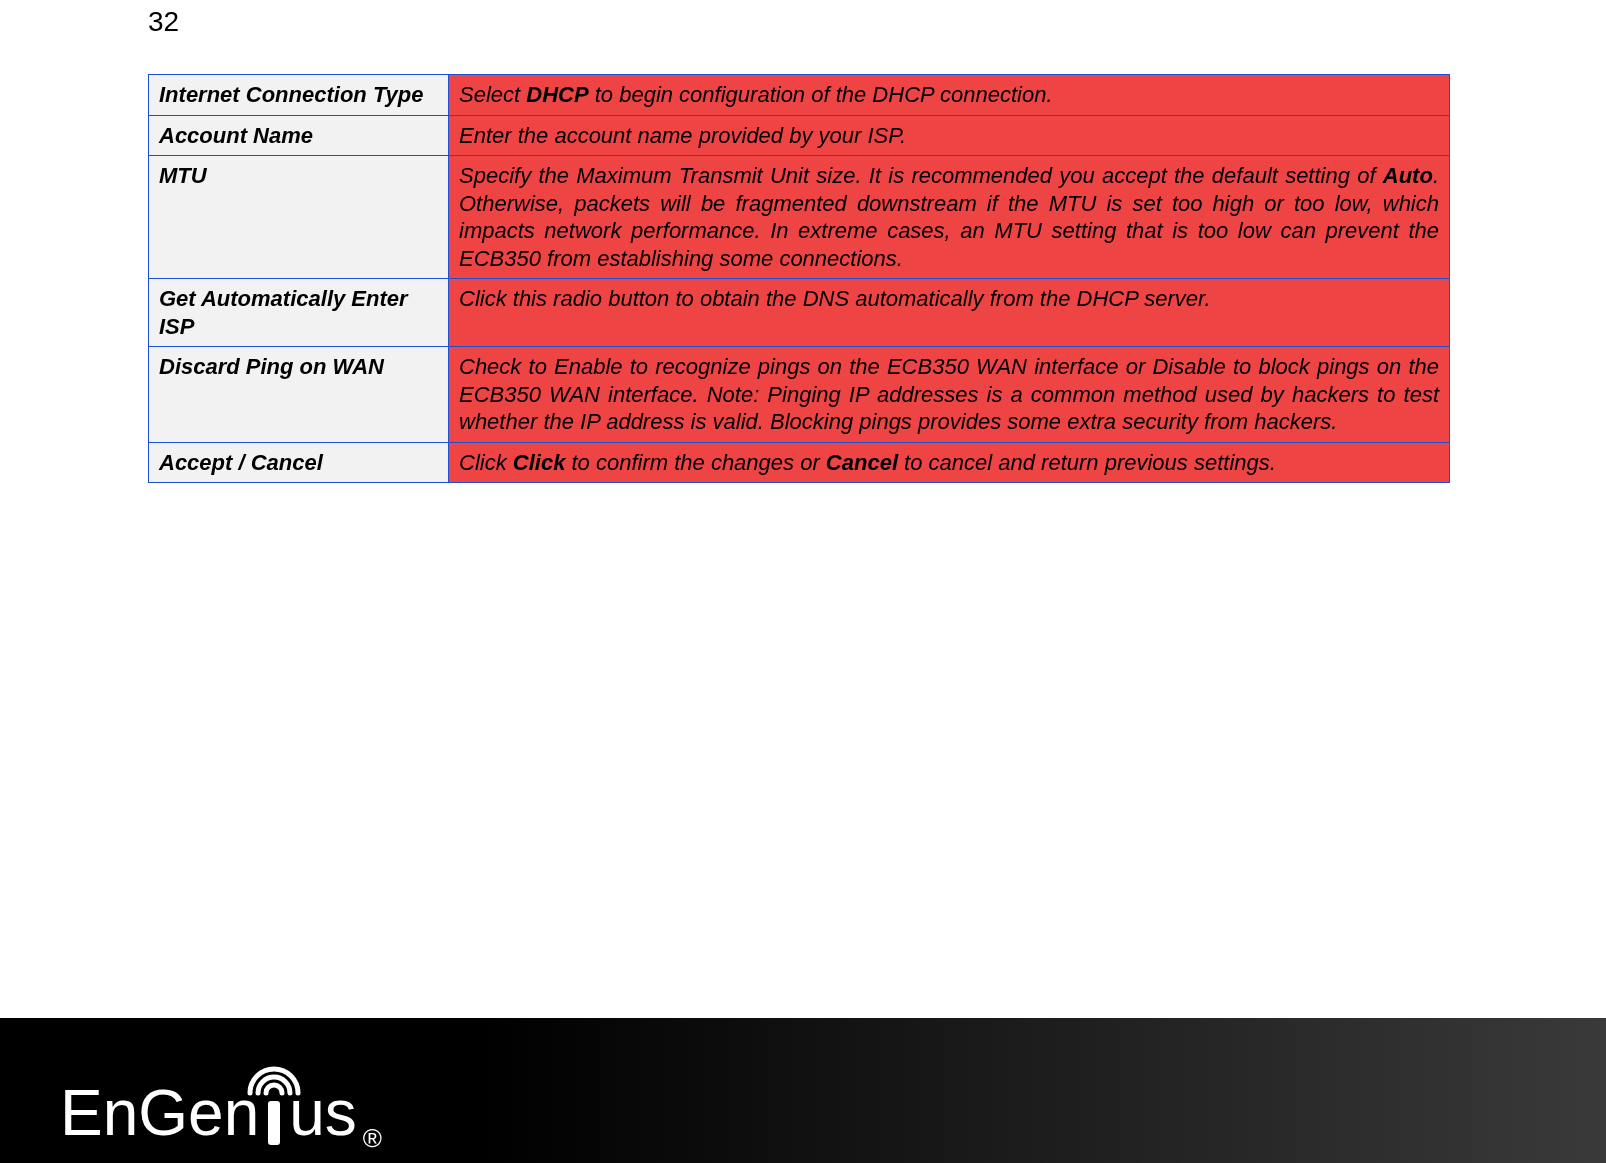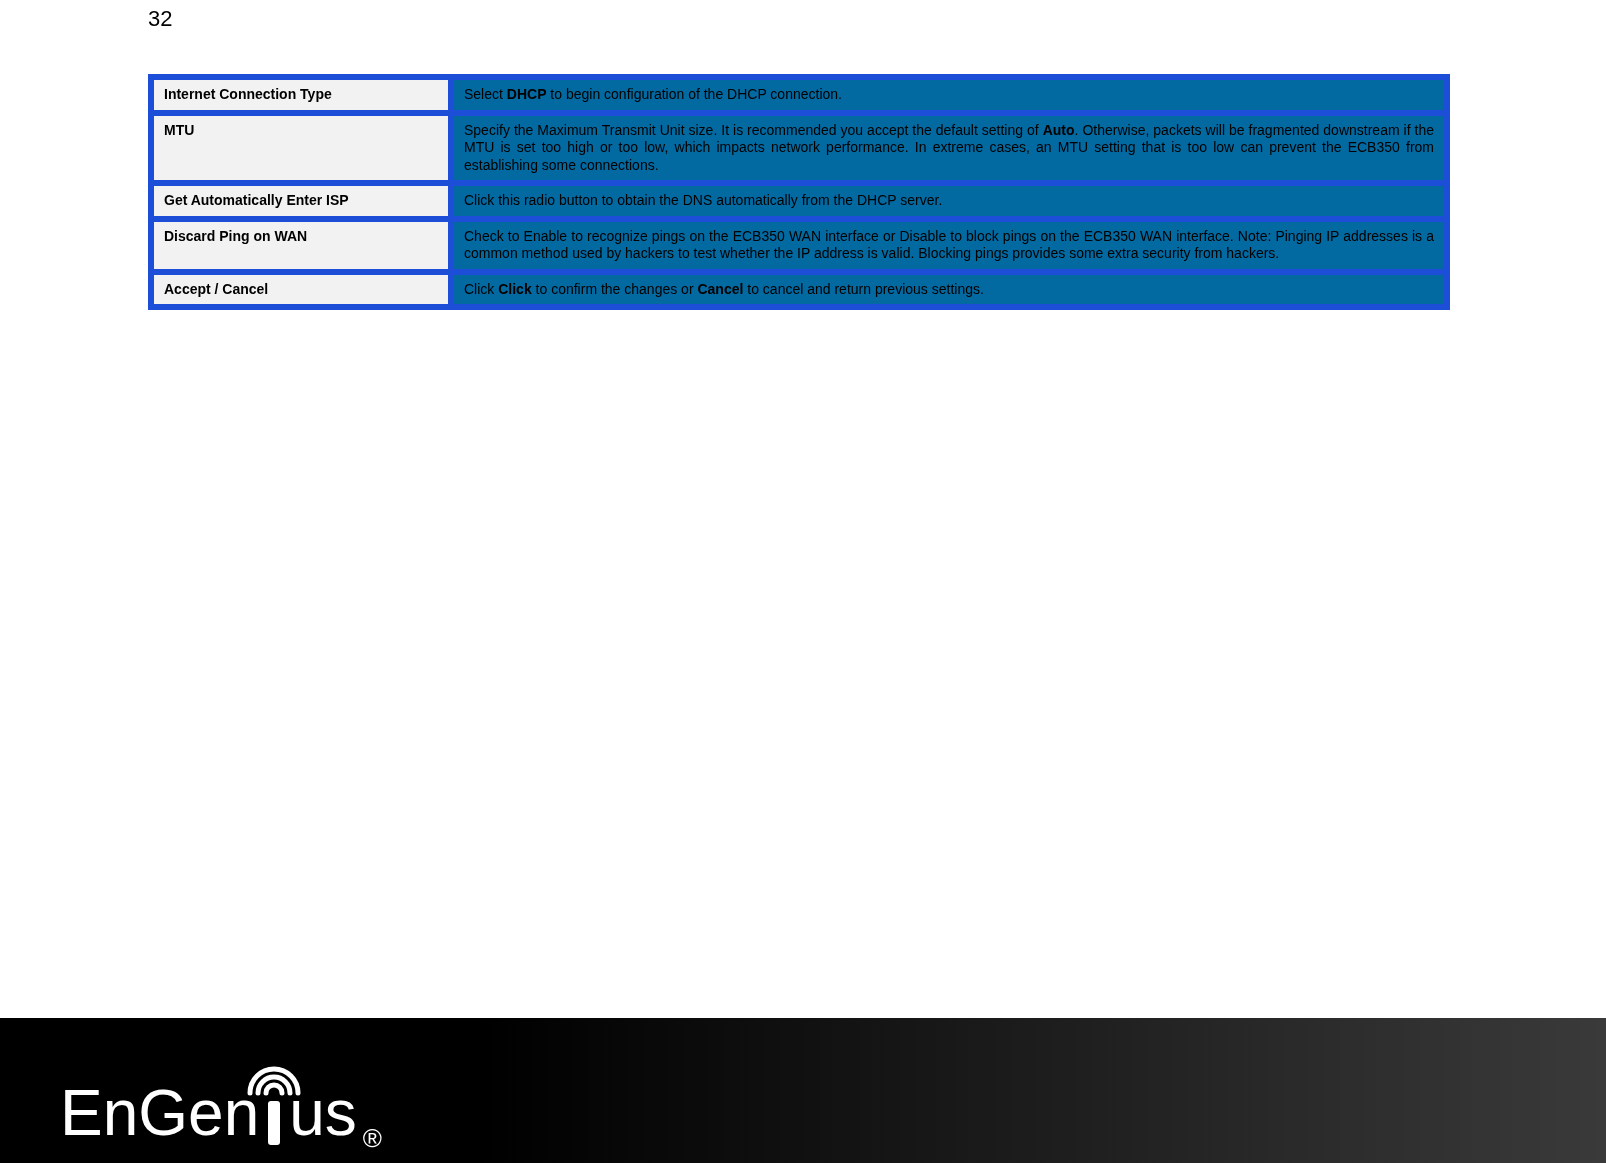--- a/index.html
+++ b/index.html
@@ -10,44 +10,45 @@
     background: #fff;
     font-family: Arial, Helvetica, sans-serif;
     color: #000;
     position: relative;
     overflow: hidden;
   }
   .page-number {
     position: absolute;
     left: 148px;
     top: 6px;
-    font-size: 22px;
+    font-size: 28px;
   }
   table.settings {
     position: absolute;
     left: 148px;
     top: 74px;
     width: 1302px;
     border-collapse: collapse;
     table-layout: fixed;
   }
   table.settings td {
-    border: 6px solid #1d4ed8;
+    border: 1px solid #1d4ed8;
     padding: 6px 10px 6px 10px;
-    font-size: 14px;
+    font-size: 22px;
     vertical-align: top;
     line-height: 1.25;
+    font-style: italic;
   }
   table.settings td.label {
     width: 280px;
     background: #f2f2f2;
     font-weight: bold;
   }
   table.settings td.desc {
-    background: #0369a1;
+    background: #ef4444;
   }
   .justify {
     text-align: justify;
     margin-left: 18px;
   }
   .footer {
     position: absolute;
     left: 0;
     bottom: 0;
     width: 1606px;
@@ -113,20 +114,24 @@
   <colgroup>
       <col style="width:300px">
       <col>
     </colgroup>
   <tbody id="rows-body">
       <tr>
         <td class="label">Internet Connection Type</td>
         <td class="desc">Select <b>DHCP</b> to begin configuration of the DHCP connection.</td>
       </tr>
       <tr>
+        <td class="label">Account Name</td>
+        <td class="desc">Enter the account name provided by your ISP.</td>
+      </tr>
+      <tr>
         <td class="label">MTU</td>
         <td class="desc justify">Specify the Maximum Transmit Unit size. It is recommended you accept the default setting of <b>Auto</b>. Otherwise, packets will be fragmented downstream if the MTU is set too high or too low, which impacts network performance. In extreme cases, an MTU setting that is too low can prevent the ECB350 from establishing some connections.</td>
       </tr>
       <tr>
         <td class="label">Get Automatically Enter ISP</td>
         <td class="desc">Click this radio button to obtain the DNS automatically from the DHCP server.</td>
       </tr>
       <tr>
         <td class="label">Discard Ping on WAN</td>
         <td class="desc justify">Check to Enable to recognize pings on the ECB350 WAN interface or Disable to block pings on the ECB350 WAN interface. Note: Pinging IP addresses is a common method used by hackers to test whether the IP address is valid. Blocking pings provides some extra security from hackers.</td>

